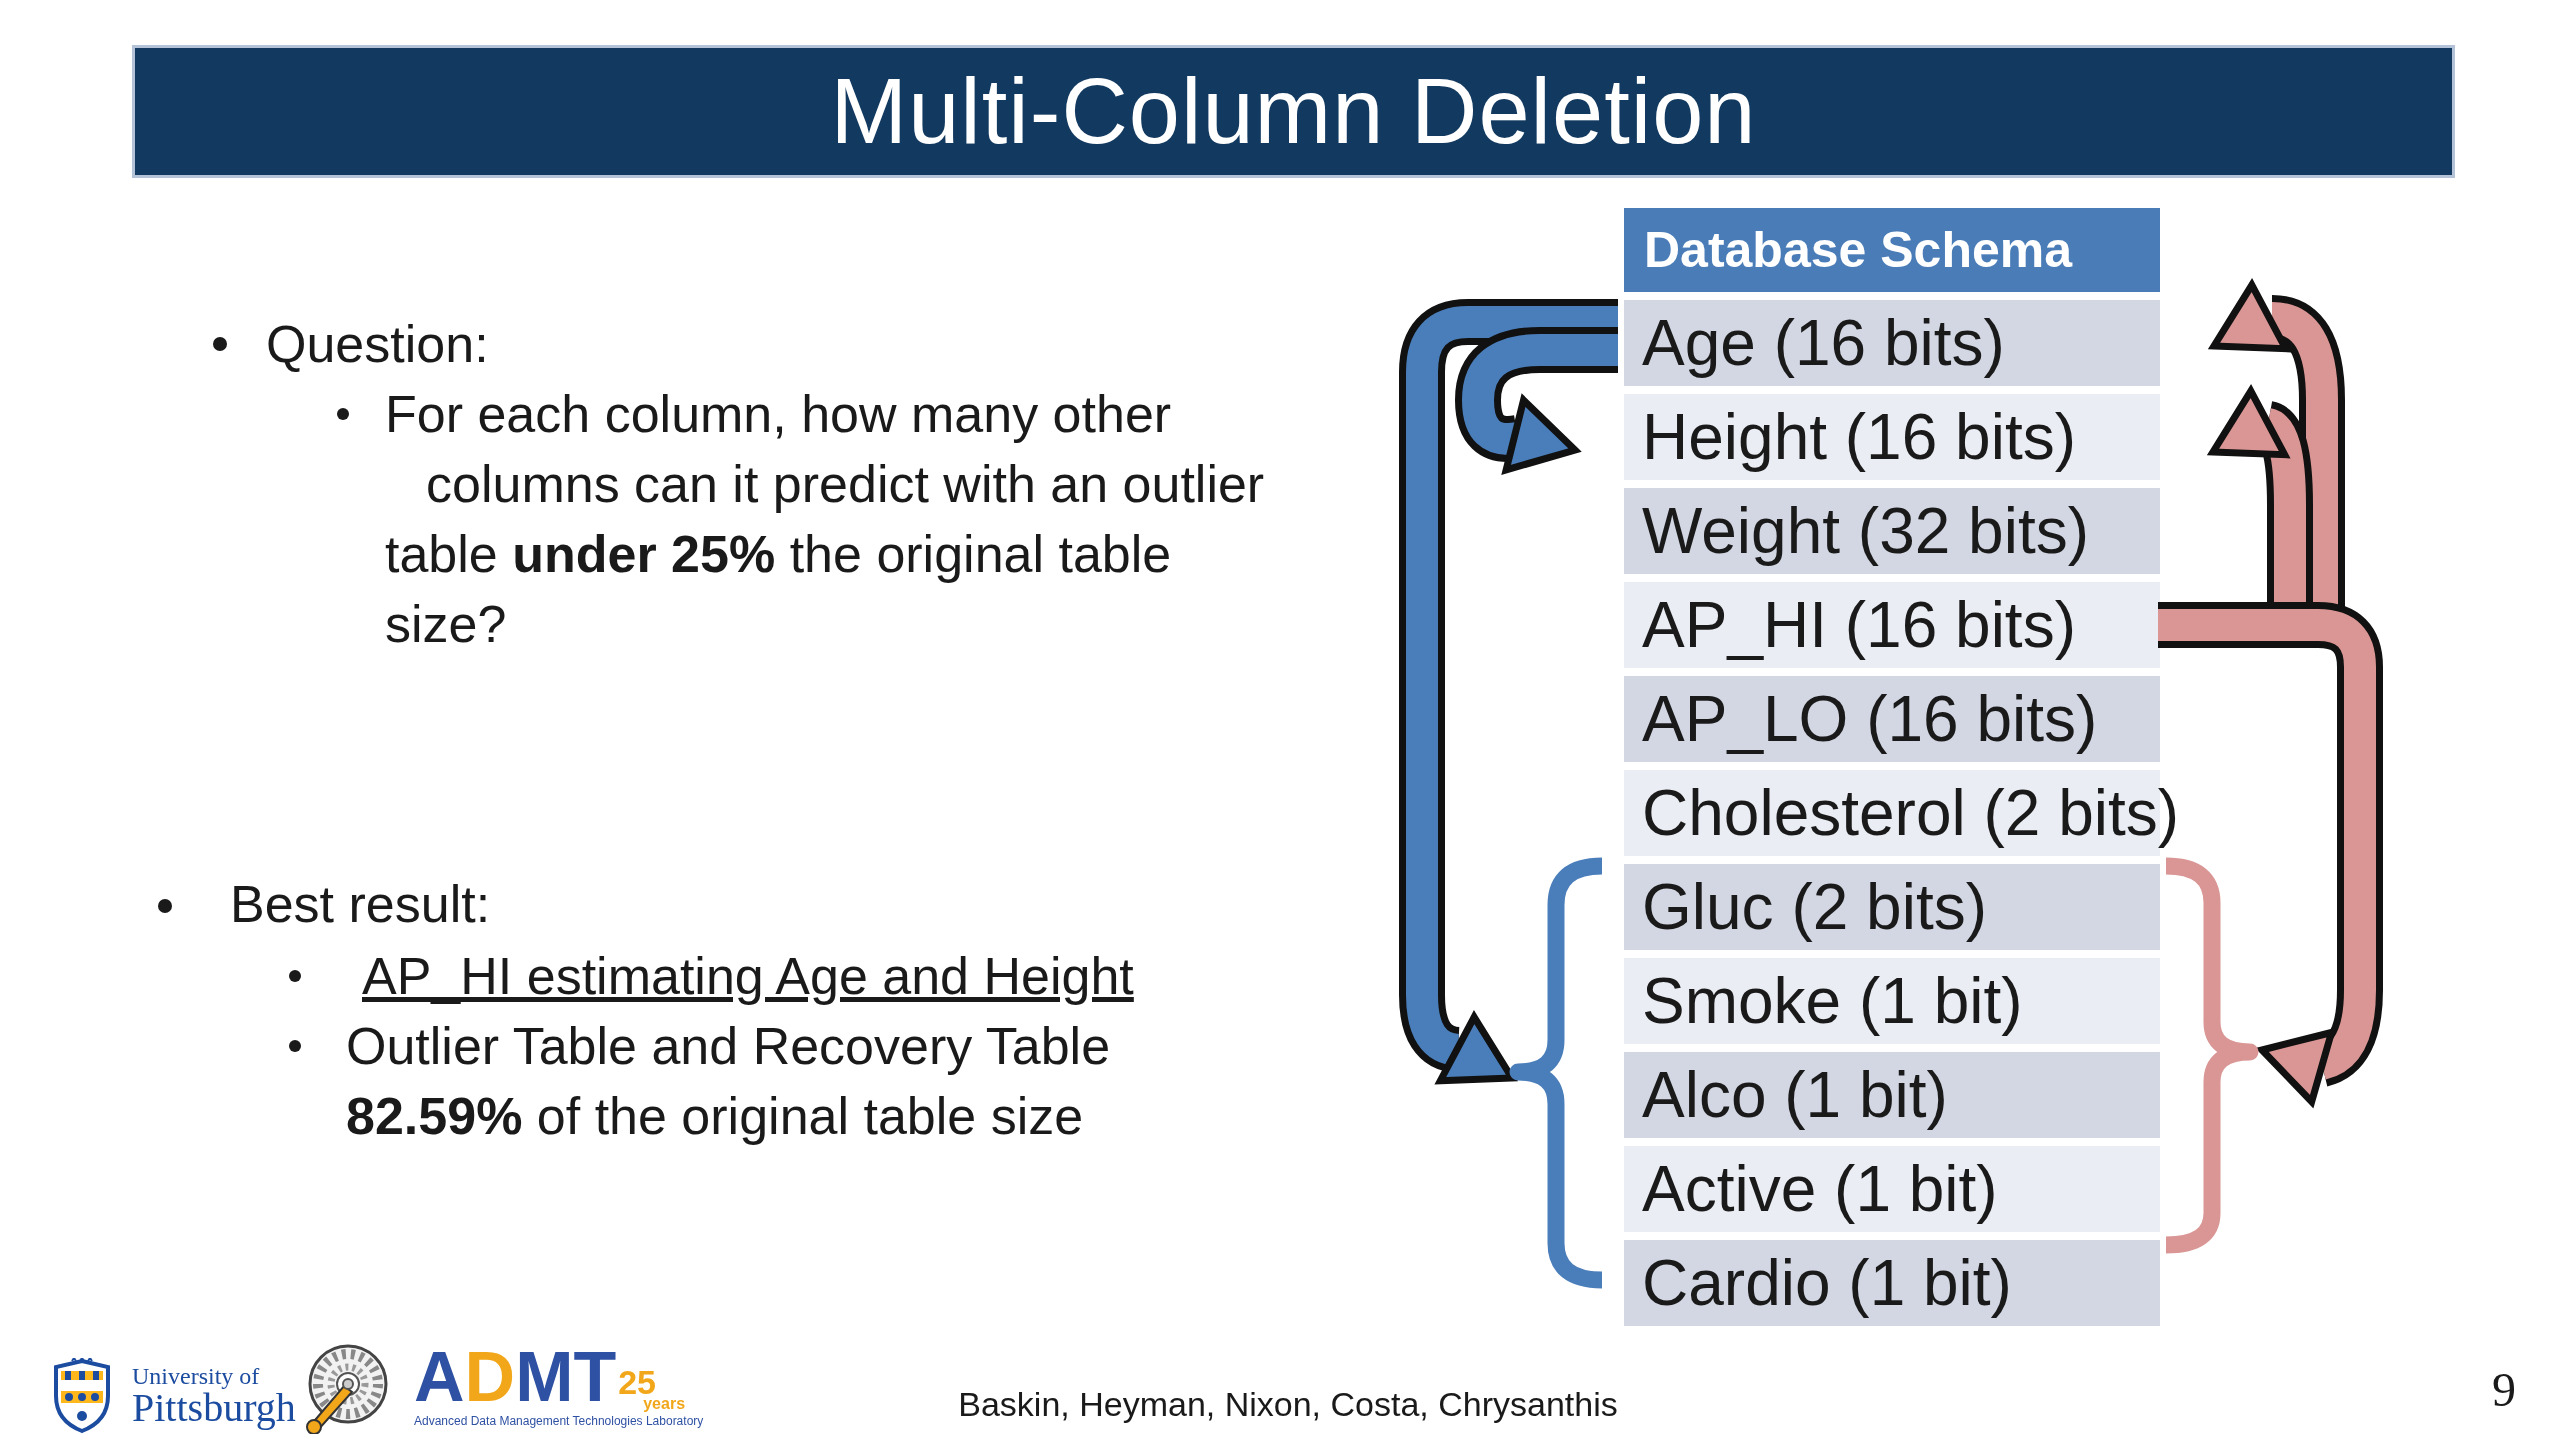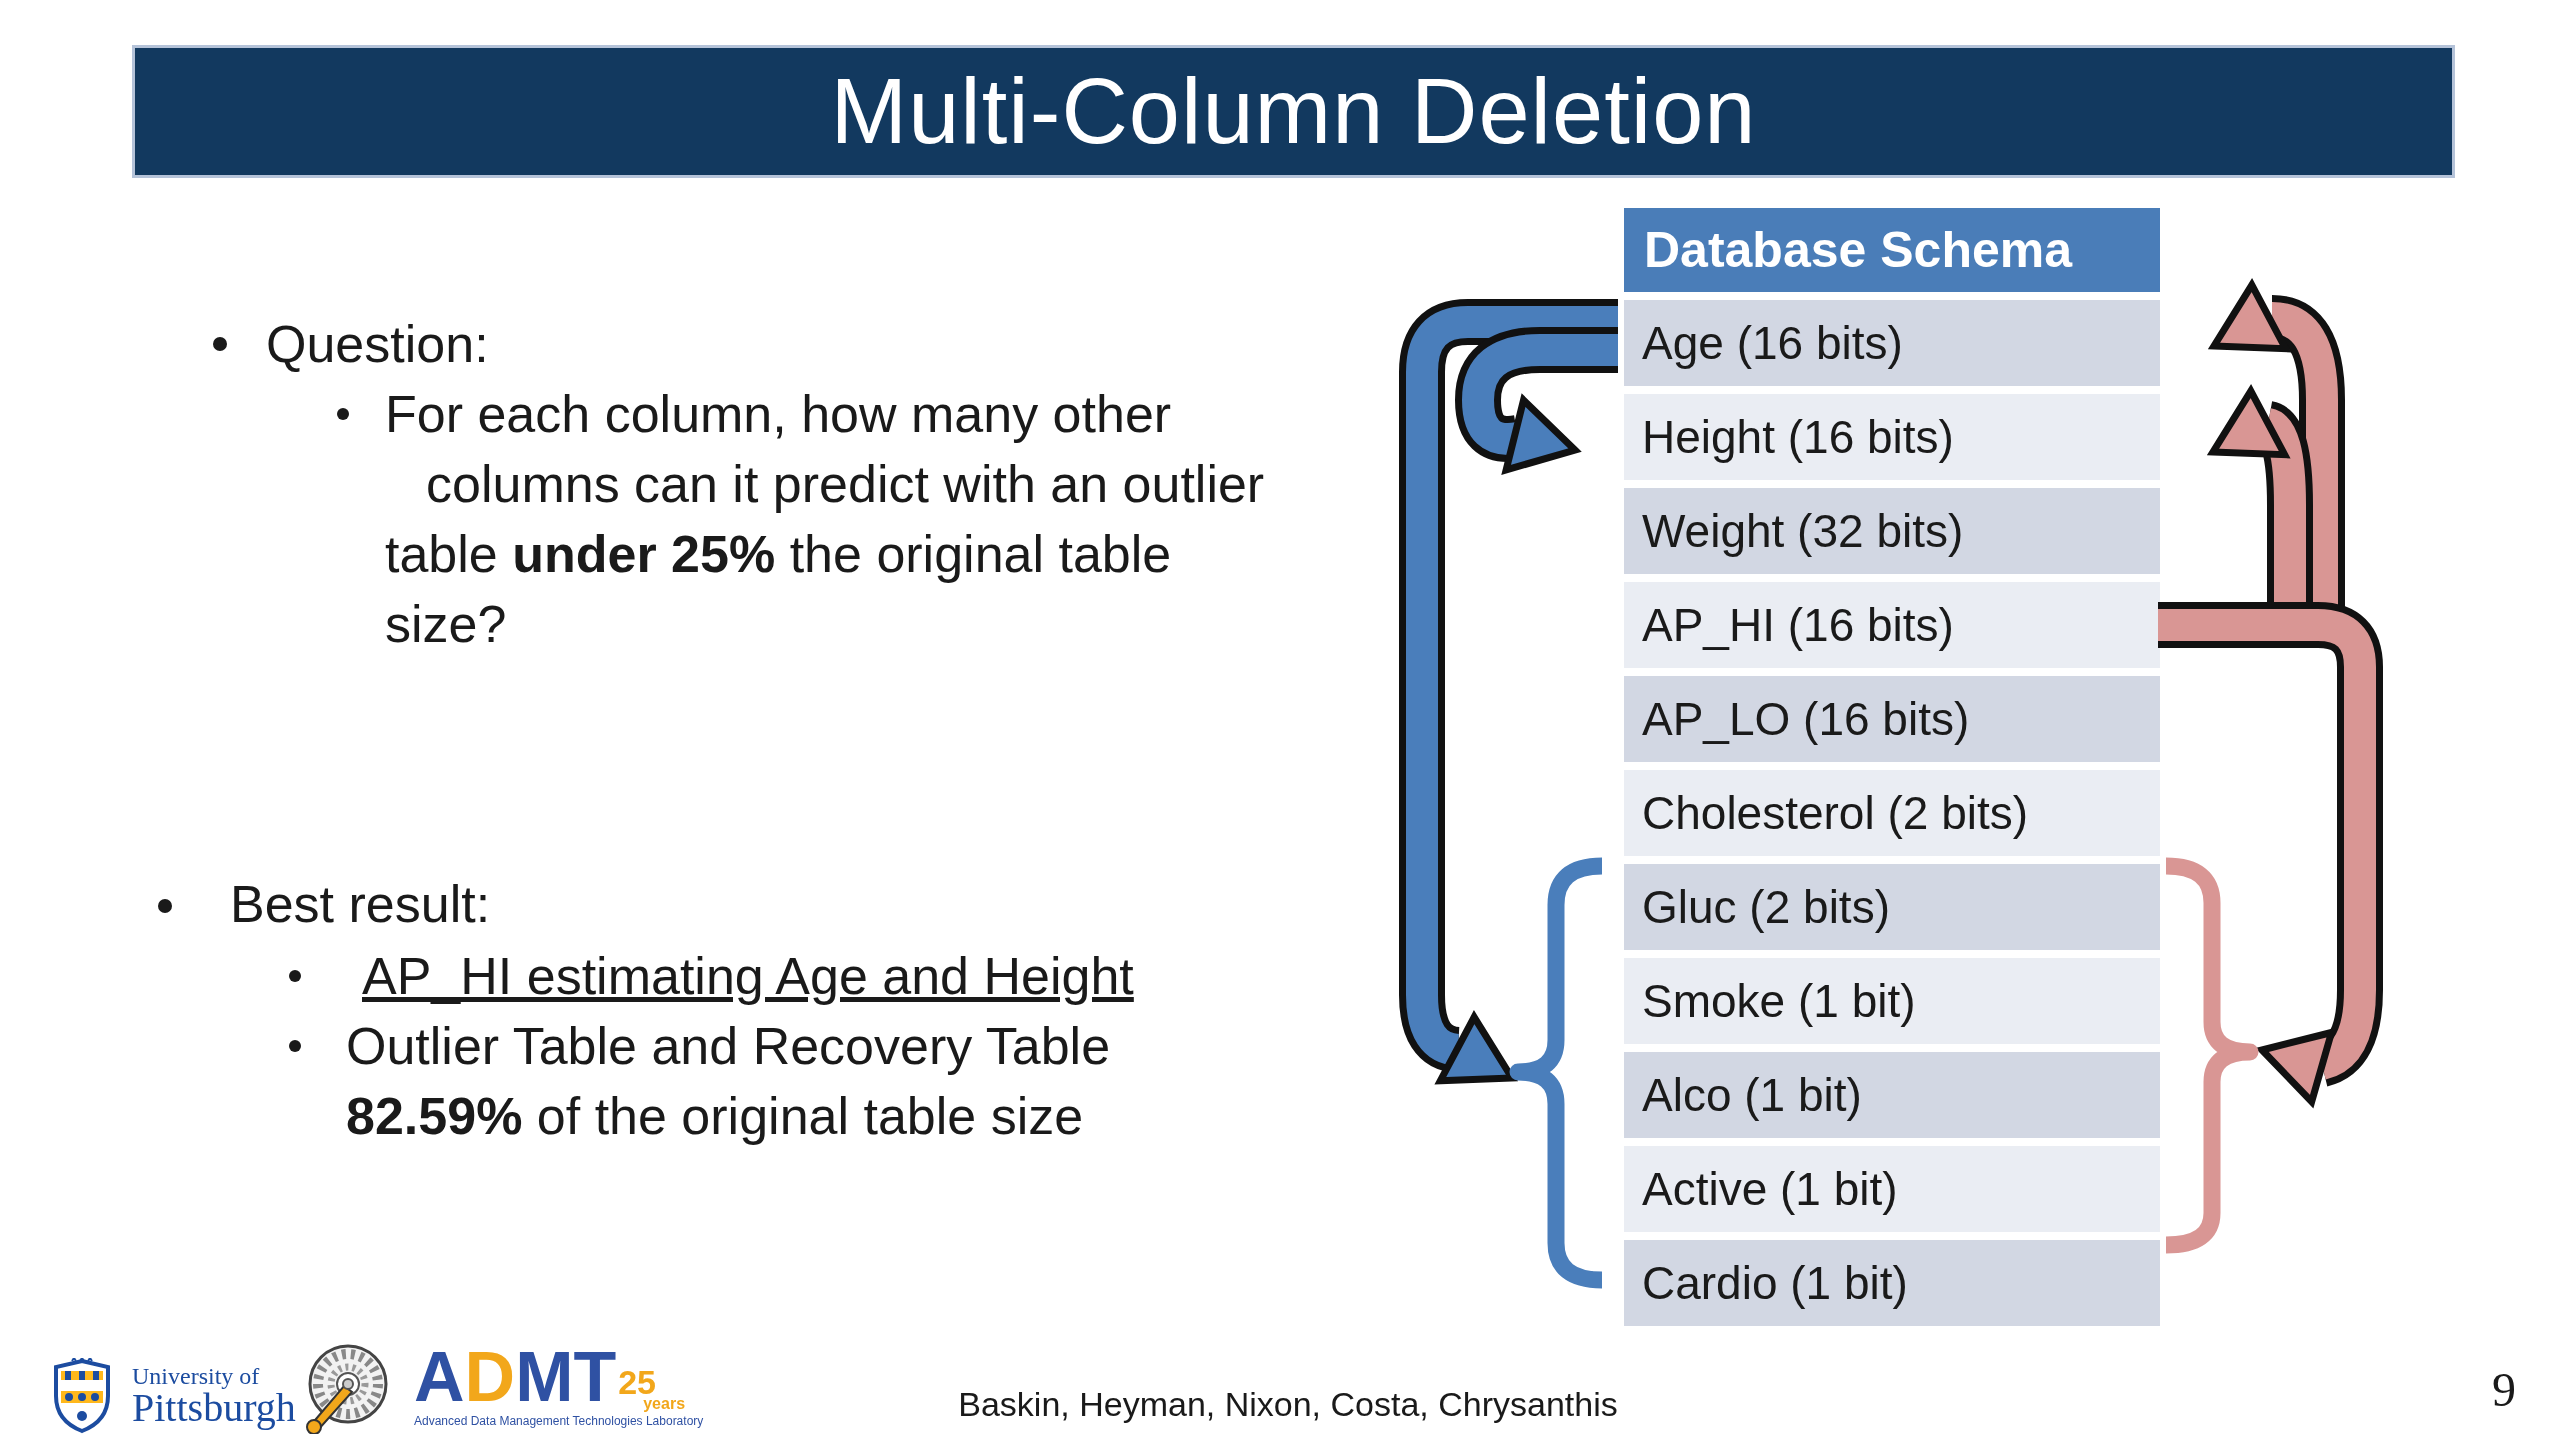--- a/index.html
+++ b/index.html
@@ -51,21 +51,21 @@
   #br-sub-dot2{left:289px;top:1040px;}
   #br-item2a{left:346px;top:1020px;}
   #br-item2b{left:346px;top:1090px;}
   
   .schema{position:absolute;left:1615px;top:208px;width:545px;z-index:2;padding-left:9px;}
   .schema .hdr{
     height:84px;background:var(--hdr-blue);color:#ffffff;font-weight:700;font-size:50px;
     display:flex;align-items:center;padding-left:20px;white-space:nowrap;
   }
   .schema .t-row{
-    height:86px;margin-top:8px;font-size:46px;
+    height:86px;margin-top:8px;font-size:64px;
     display:flex;align-items:center;padding-left:18px;white-space:nowrap;
   }
   .schema .t-row.dark{background:var(--row-dark);}
   .schema .t-row.light{background:var(--row-light);}
   
   .overlay{position:absolute;left:0;top:0;width:2560px;height:1441px;z-index:3;pointer-events:none;}
   .pipe-o{fill:none;stroke:#111111;stroke-width:46;stroke-linecap:butt;stroke-linejoin:round;}
   .pipe-f{fill:none;stroke-width:32;stroke-linecap:butt;stroke-linejoin:round;}
   .pipe-f.blue{stroke:var(--blue);}
   .pipe-f.pink{stroke:var(--pink);}

